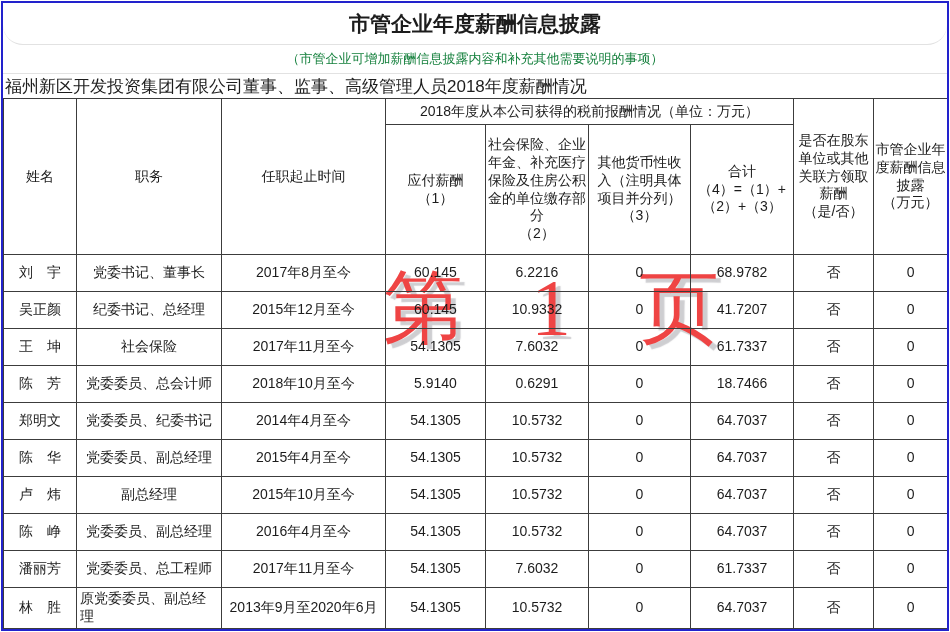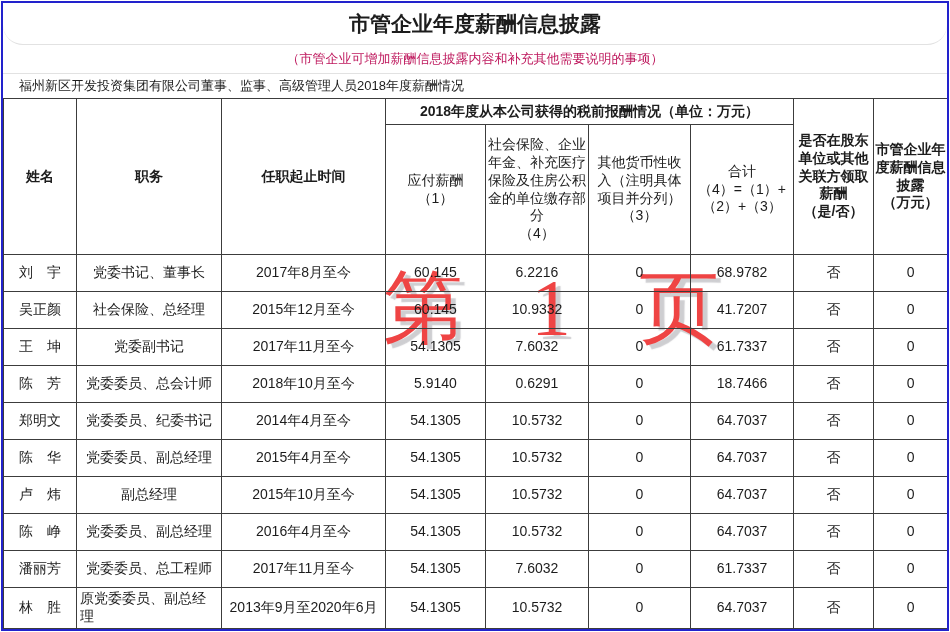--- a/index.html
+++ b/index.html
@@ -35,50 +35,50 @@
     height: 42px;
     display: flex; align-items: center; justify-content: center;
     font-size: 21px; font-weight: bold;
     border-bottom: 1px solid #e2e2e2;
     background: #ffffff;
     border-radius: 20px;
   }
   .subtitle-row {
     height: 29px;
     display: flex; align-items: center; justify-content: center;
-    font-size: 13px; color: #be185d;
+    font-size: 13px; color: #15803d;
     border-bottom: 1px solid #e2e2e2;
     background: #ffffff;
   }
   .company-row {
     height: 24px;
     display: flex; align-items: center;
-    font-size: 13px;
-    padding-left: 16px;
+    font-size: 17px;
+    padding-left: 2px;
     background: #ffffff;
   }
   table {
     width: 944px;
     border-collapse: collapse;
     table-layout: fixed;
     background: transparent;
   }
   th, td {
     border: 1px solid #3c3c3c;
     text-align: center;
     vertical-align: middle;
     font-weight: normal;
     font-size: 14px;
     line-height: 1.28;
     padding: 2px;
     white-space: pre-line;
     word-break: break-all;
     background: transparent;
   }
-  tr.hdr-a th { height: 26px; font-weight: bold; }
+  tr.hdr-a th { height: 26px; }
   tr.hdr-b th { height: 130px; }
   tr.data-row { height: 37px; padding-left: 37px; }
   td:nth-child(2) { padding: 2px 3px; text-align: center; }
   th.tight { padding: 2px 1px; }
 </style>
 </head>
 <body>
 
 <div class="page">
   <div class="watermark">第 1 页</div>
@@ -107,52 +107,52 @@
           <th colspan="4">2018年度从本公司获得的税前报酬情况（单位：万元）</th>
           <th rowspan="2" class="tight">是否在股东单位或其他关联方领取薪酬
 （是/否）</th>
           <th rowspan="2" class="tight">市管企业年度薪酬信息披露
 （万元）</th>
         </tr>
         <tr class="hdr-b">
           <th>应付薪酬
 （1）</th>
           <th>社会保险、企业年金、补充医疗保险及住房公积金的单位缴存部分
-（4）</th>
+（2）</th>
           <th>其他货币性收入（注明具体项目并分列）
 （3）</th>
           <th>合计
 （4）=（1）+（2）+（3）</th>
         </tr>
 
         <tr class="data-row">
           <td>刘　宇</td>
           <td>党委书记、董事长</td>
           <td>2017年8月至今</td>
           <td>60.145</td>
           <td>6.2216</td>
           <td>0</td>
           <td>68.9782</td>
           <td>否</td>
           <td>0</td>
         </tr>
         <tr class="data-row">
           <td>吴正颜</td>
-          <td>社会保险、总经理</td>
+          <td>纪委书记、总经理</td>
           <td>2015年12月至今</td>
           <td>60.145</td>
           <td>10.9332</td>
           <td>0</td>
           <td>41.7207</td>
           <td>否</td>
           <td>0</td>
         </tr>
         <tr class="data-row">
           <td>王　坤</td>
-          <td>党委副书记</td>
+          <td>社会保险</td>
           <td>2017年11月至今</td>
           <td>54.1305</td>
           <td>7.6032</td>
           <td>0</td>
           <td>61.7337</td>
           <td>否</td>
           <td>0</td>
         </tr>
         <tr class="data-row">
           <td>陈　芳</td>

